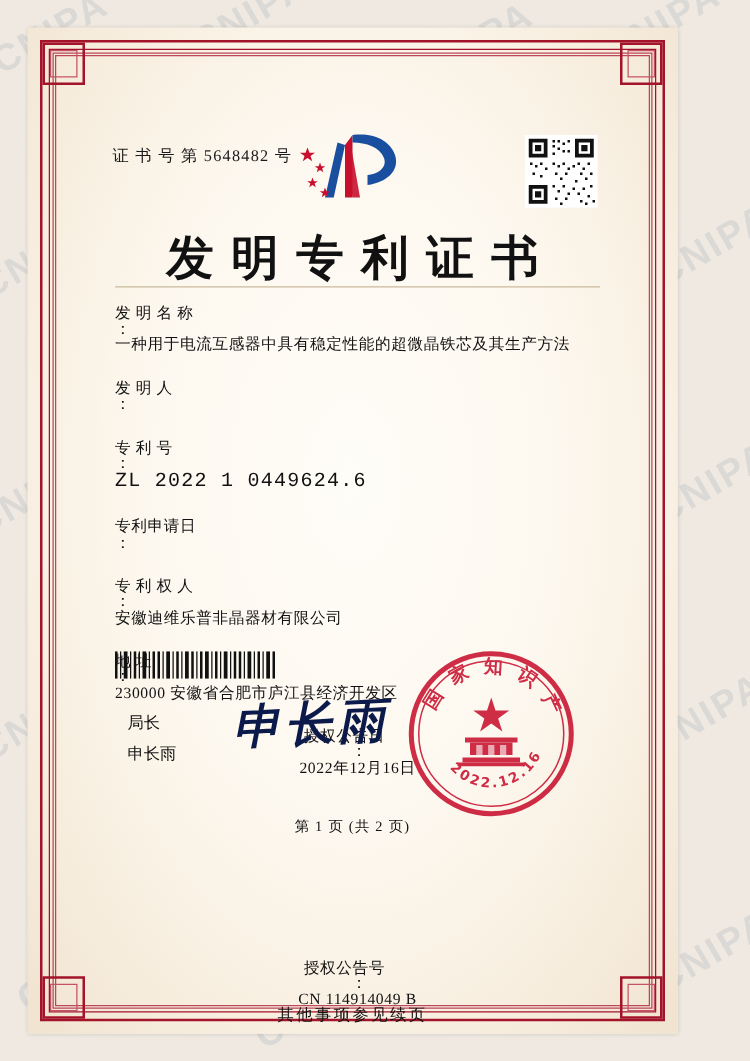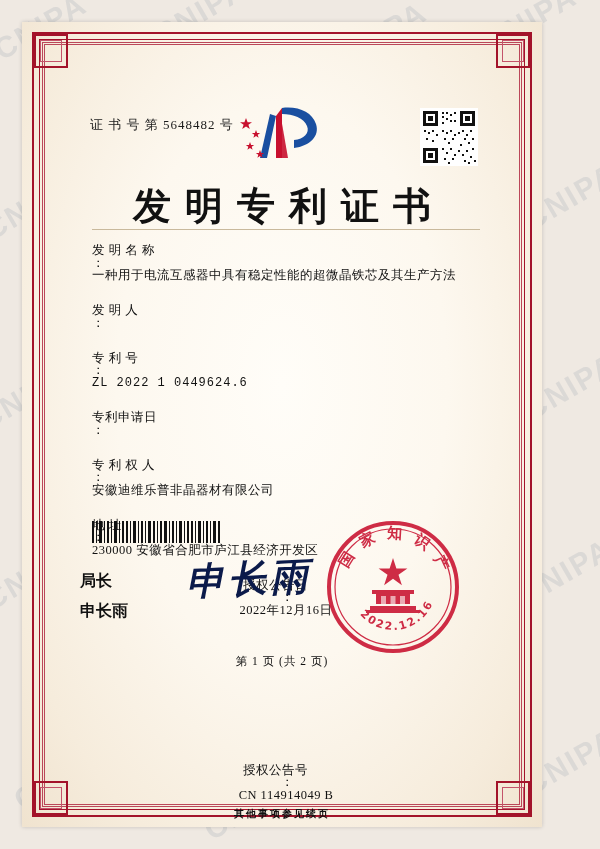--- a/index.html
+++ b/index.html
@@ -91,40 +91,40 @@
   .fields{
     position:absolute;left:26px;right:18px;top:178px;
     font-size:12.5px;color:#111;line-height:1;
   }
   .row{display:flex;align-items:baseline;margin-bottom:22.5px;flex-direction:column;}
   .lbl{
     width:86px;flex:none;letter-spacing:0.5px;white-space:nowrap;
   }
   .colon{width:10px;flex:none;}
   .val{flex:1;letter-spacing:0.5px;}
-  .val.mono{font-family:"Liberation Mono","DejaVu Sans Mono",monospace;letter-spacing:1px;font-size:12px;}
+  .val.mono{font-family:"Liberation Mono","DejaVu Sans Mono",monospace;letter-spacing:1px;font-size:16px;}
   .row-2col{display:flex;align-items:center;}
   .sub-lbl{width:86px;flex:none;letter-spacing:0.5px;white-space:nowrap;}
   .hr{
     position:absolute;left:26px;right:18px;top:163px;
     border-top:1px solid #c9b99c;
   }
 
   .para{
     position:absolute;left:26px;right:20px;top:330px;
     font-size:11.5px;line-height:1.85;color:#111;text-align:justify;
   }
   .para p{margin:0 0 4px 0;text-indent:2em;}
 
   .barcode{
     position:absolute;left:26px;top:455px;width:130px;height:22px;
   }
 
   .sign-block{
-    position:absolute;left:14px;top:500px;font-size:16px;line-height:1.9;color:#111;font-weight:bold;
+    position:absolute;left:36px;top:500px;font-size:13px;line-height:1.9;color:#111;
   }
   .handwriting{
     position:absolute;left:120px;top:488px;
     font-family:"DejaVu Serif","Liberation Serif",serif;
     font-size:38px;color:#0b1a4a;font-weight:bold;
     font-style:italic;letter-spacing:4px;
     transform:rotate(-3deg);
   }
 
   
@@ -132,21 +132,21 @@
     position:absolute;right:36px;top:452px;width:138px;height:138px;
   }
 
   .page-no{
     position:absolute;left:0;right:0;top:588px;text-align:center;
     font-size:11.5px;color:#111;letter-spacing:1px;
   }
 
   .footer-note{
     position:absolute;left:0;right:0;bottom:6px;text-align:center;
-    font-size:10px;color:#111;letter-spacing:2px;z-index:3;font-weight:bold;
+    font-size:13px;color:#111;letter-spacing:2px;z-index:3;
   }
 </style>
 </head>
 <body>
 
 <div class="wm-layer" id="wm-layer">
     <div class="wm" style="left: -10px; top: 10px;">CNIPA</div>
     <div class="wm" style="left: 150px; top: -5px;">CNIPA</div>
     <div class="wm" style="left: 330px; top: 18px;">CNIPA</div>
     <div class="wm" style="left: 480px; top: 2px;">CNIPA</div>

